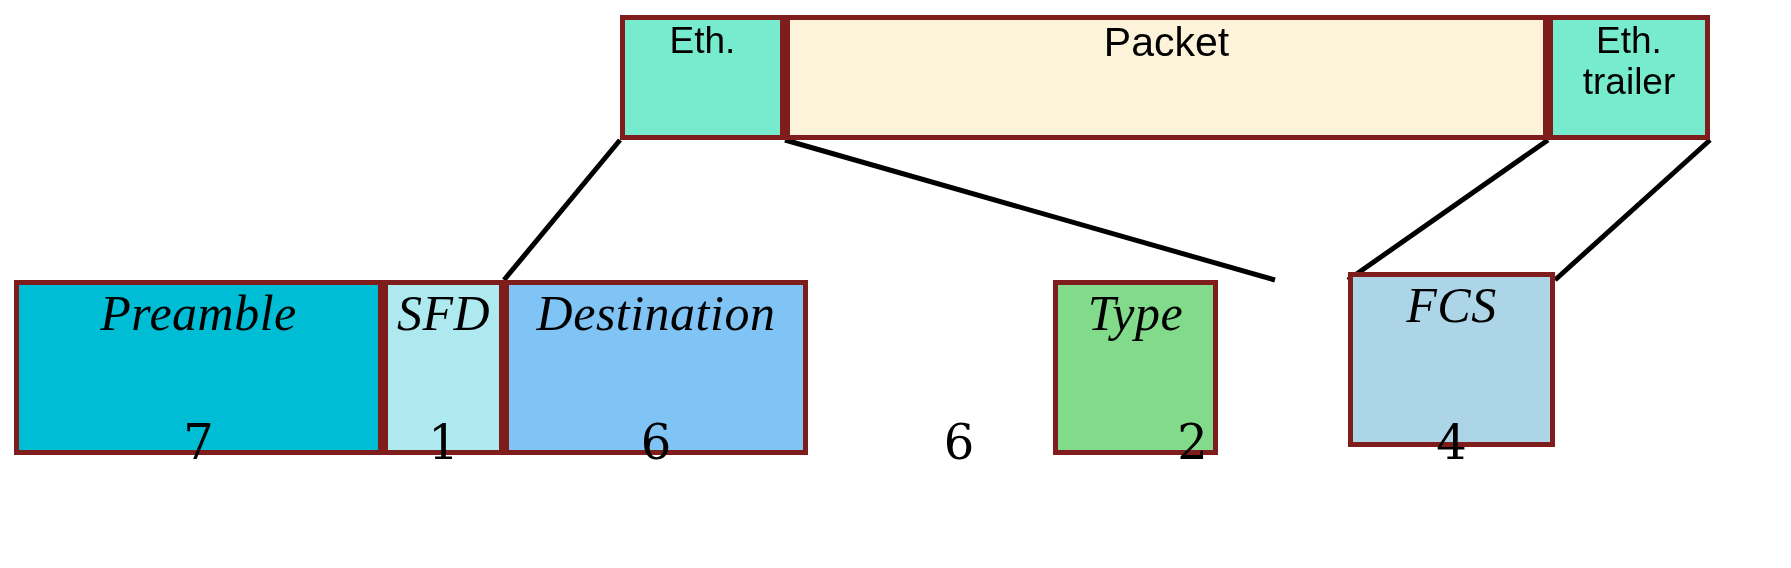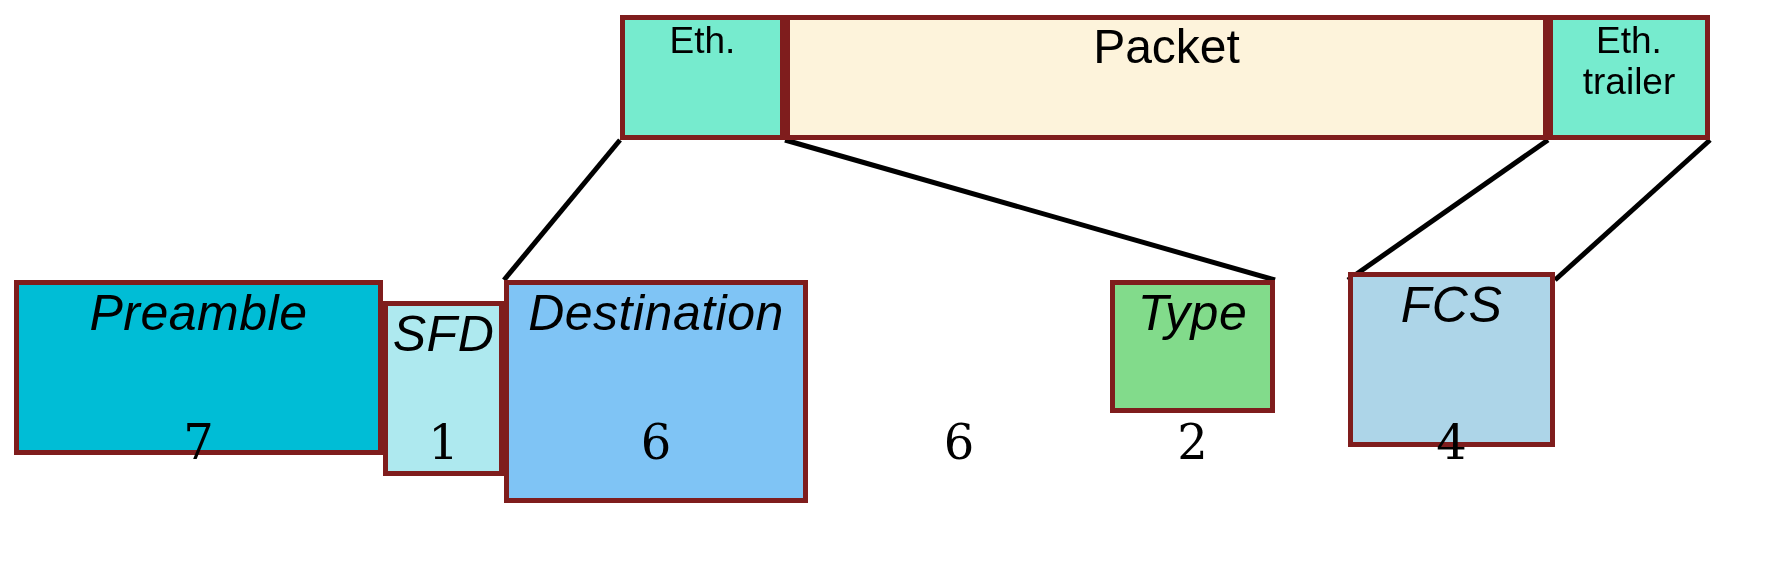--- a/index.html
+++ b/index.html
@@ -35,21 +35,21 @@
     font-family: "Liberation Sans", sans-serif;
     font-size: 38px;
     font-weight: 400;
   }
   .top-box.small {
     font-size: 37px;
   }
 
   
   .field-box {
-    font-family: Liberation Sans, sans-serif;
+    font-family: Liberation Serif, serif;
     font-style: italic;
     font-size: 50px;
     font-weight: 400;
     letter-spacing: 0.5px;
   }
 
   
   .size-label {
     position: absolute;
     font-family: "DejaVu Serif", serif;
@@ -85,45 +85,45 @@
     <line x1="1548" y1="140" x2="1348" y2="280"></line>
     <line x1="1710" y1="140" x2="1555" y2="280"></line>
   </svg>
 
   <div class="box top-box small" style="left:620px; top:15px; width:165px; height:125px; background:#76EBCE;">
     <div>
       <div>Eth.</div>
     </div>
   </div>
 
-  <div class="box top-box" style="left:785px; top:15px; width:763px; height:125px; background:#FDF3DB; font-size:48px;">
+  <div class="box top-box" style="left:785px; top:15px; width:763px; height:125px; background:#FDF3DB; font-size:41px;">
     <span>Packet</span>
   </div>
 
   <div class="box top-box small" style="left:1548px; top:15px; width:162px; height:125px; background:#76EBCE;">
     <div>
       <div>Eth.</div>
       <div>trailer</div>
     </div>
   </div>
 
   <div class="box field-box" style="left:14px; top:280px; width:369px; height:175px; background:#00BDD6;">
     <span>Preamble</span>
   </div>
 
-  <div class="box field-box" style="left:383px; top:280px; width:121px; height:175px; background:#AEE9EF;margin-top:21px;">
+  <div class="box field-box" style="left:383px; top:280px; width:121px; height:175px; background:#AEE9EF;">
     <span>SFD</span>
   </div>
 
-  <div class="box field-box" style="left:504px; top:280px; width:304px; height:223px; background:#7FC4F5;">
+  <div class="box field-box" style="left:504px; top:280px; width:304px; height:175px; background:#7FC4F5;">
     <span>Destination</span>
   </div>
 
 
-  <div class="box field-box" style="left:1110px; top:280px; width:165px; height:133px; background:#82DB8B;">
+  <div class="box field-box" style="left:1053px; top:280px; width:165px; height:175px; background:#82DB8B;">
     <span>Type</span>
   </div>
 
   <div class="box field-box" style="left:1348px; top:272px; width:207px; height:175px; background:#ADD5E8;">
     <span>FCS</span>
   </div>
 
   <div class="size-label" style="left:14px; top:418px; width:369px;">
     <span>7</span>
   </div>

